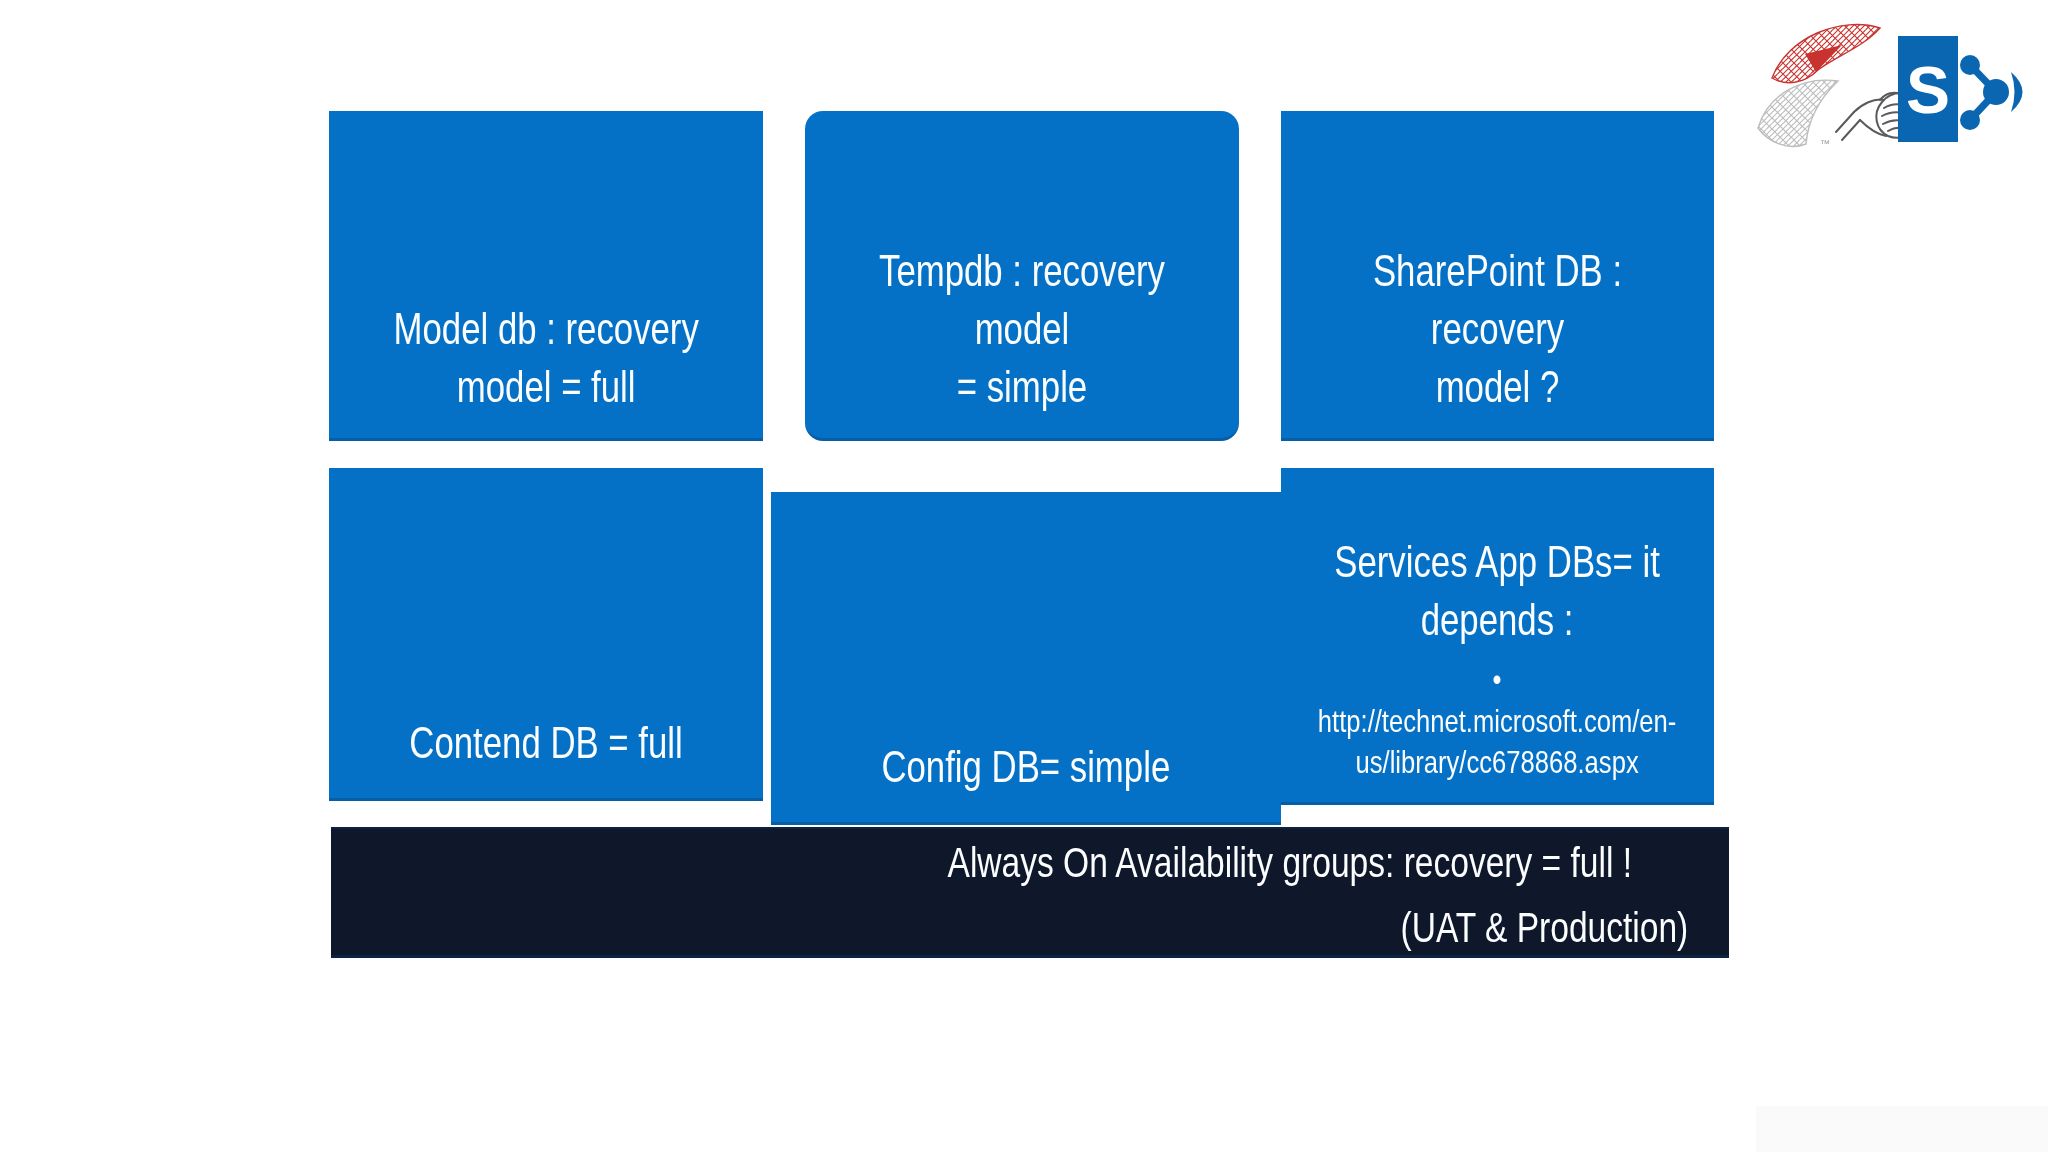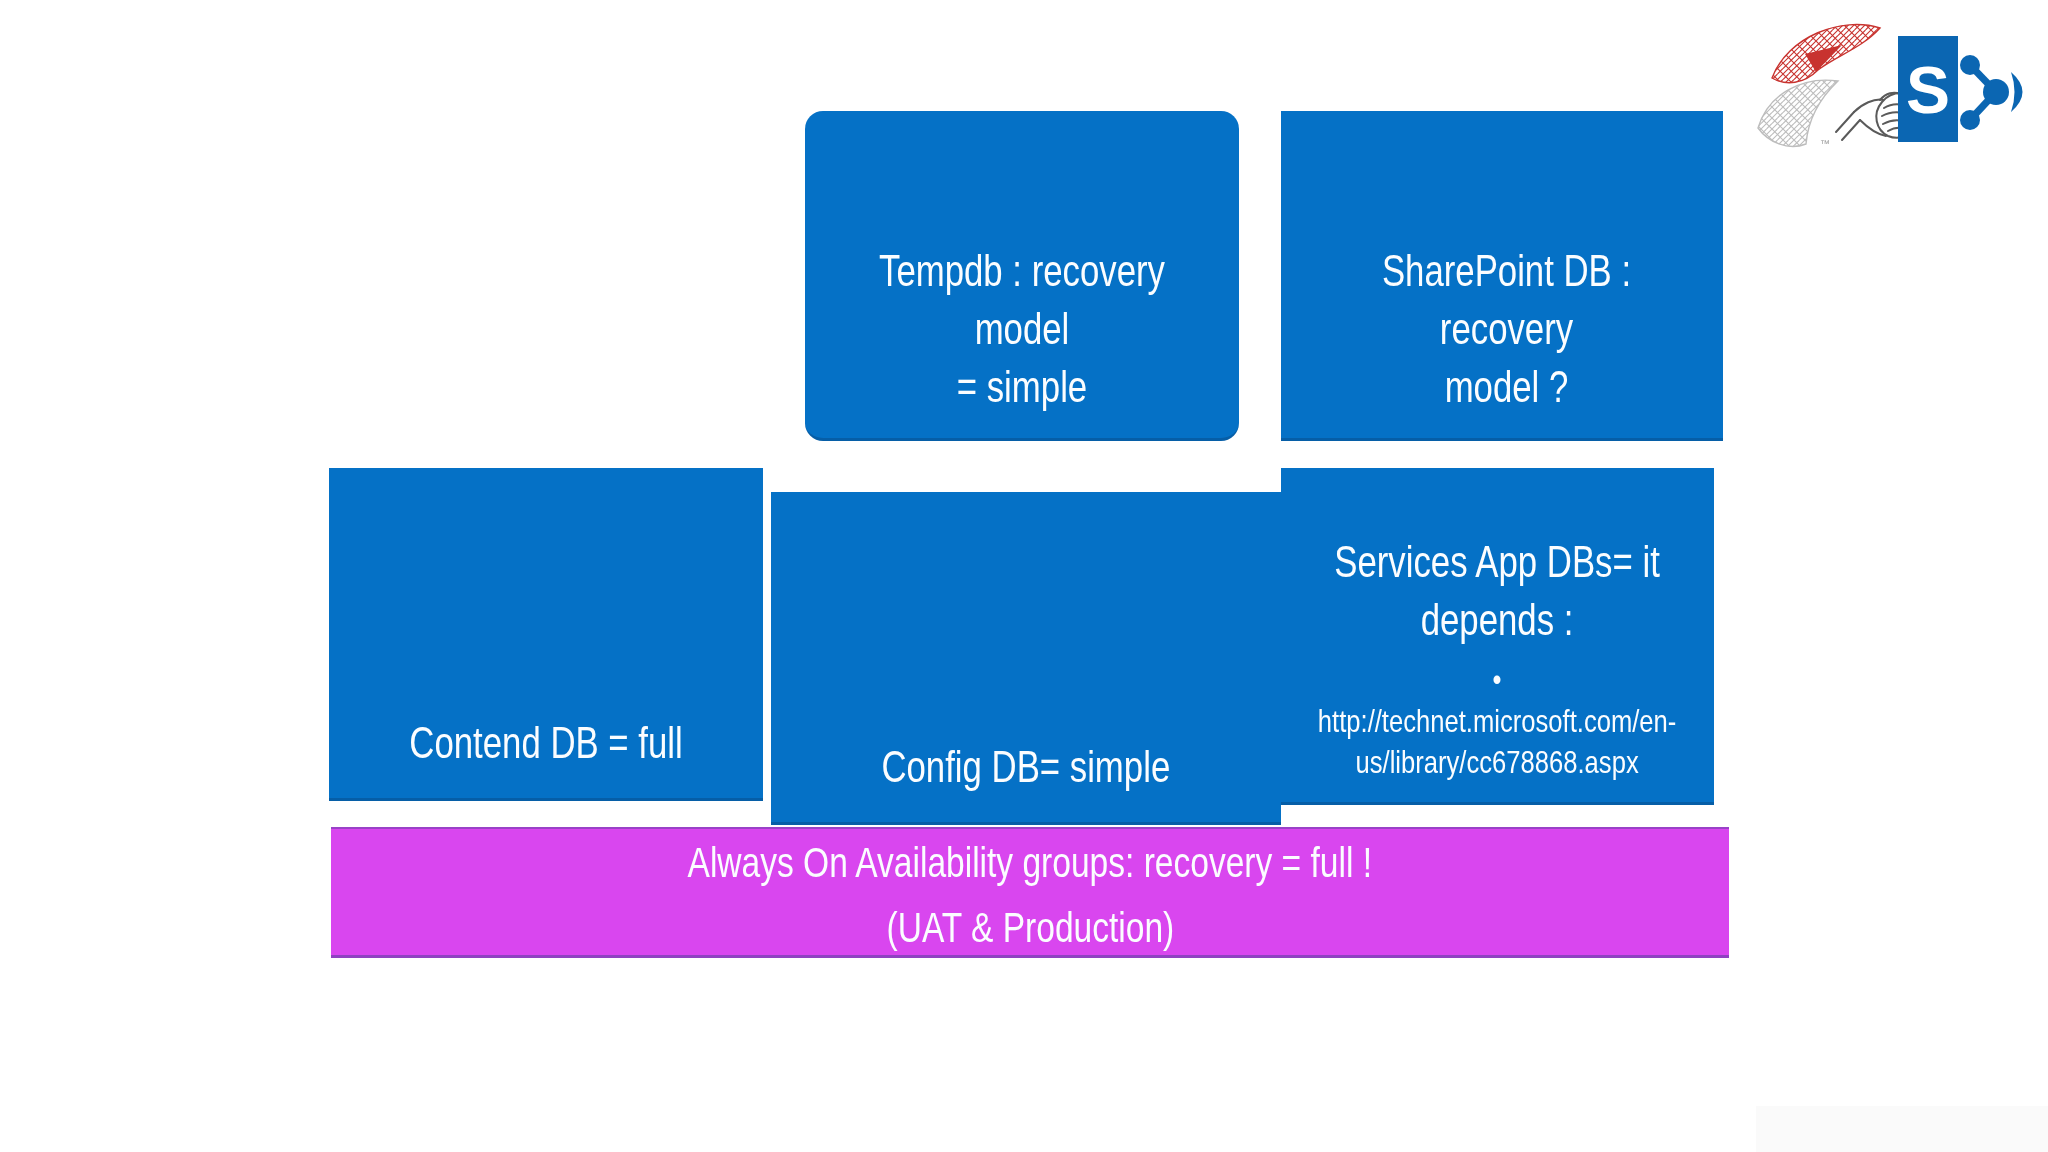--- a/index.html
+++ b/index.html
@@ -32,40 +32,40 @@
   .bullet-line{
     display:inline-block;
     white-space:pre-line;
     font-size:32px;line-height:1.3;
     transform:scaleX(0.80);
     transform-origin:50% 100%;
     padding-bottom:18px;
   }
   .banner{
     position:absolute;
-    background:#d946ef;
+    background:#0f172a;
     color:#fbfdff;
     display:flex;flex-direction:column;
-    align-items:center;justify-content:flex-start;
+    align-items:flex-end;justify-content:flex-start;
     text-align:center;
     border-top:2px solid rgba(8,60,110,0.30);
     border-bottom:3px solid rgba(8,60,110,0.35);
   }
   .banner-line{
     display:inline-block;
     font-size:43px;line-height:1.0;
     transform:scaleX(0.78);
     transform-origin:50% 50%;
   }
   .banner-line.l1{margin-top:12px;}
   .banner-line.l2{margin-top:22px;}
   
   .b1{left:329px;top:111px;width:434px;height:327px;}
   .b2{left:805px;top:111px;width:434px;height:327px;border-radius:18px;}
-  .b3{left:1281px;top:111px;width:433px;height:327px;padding-left:9px;}
+  .b3{left:1281px;top:111px;width:433px;height:327px;}
   .b4{left:329px;top:468px;width:434px;height:330px;}
   .b5{left:771px;top:468px;width:510px;height:330px;margin-top:24px;}
   .b6{left:1281px;top:468px;width:433px;height:334px;}
   .banner1{left:331px;top:827px;width:1398px;height:126px;}
   .banner2{left:331px;top:976px;width:1400px;height:126px;}
   .logo-group{position:absolute;left:1750px;top:8px;width:296px;height:158px;}
   .tm-mark{
     position:absolute;left:1820px;top:138px;
     font-size:10px;color:#9a9a9a;letter-spacing:0;
   }
@@ -120,20 +120,24 @@
           <circle cx="220" cy="57" r="10" stroke="none"></circle>
           <circle cx="246" cy="84" r="13" stroke="none"></circle>
           <circle cx="220" cy="112" r="10" stroke="none"></circle>
           <path d="M261,64 Q284,84 261,104 Q268,84 261,64 Z" stroke="none"></path>
         </g>
       </g>
     </svg>
   </div>
   <span class="tm-mark">™</span>
 
+  <div class="bluebox b1">
+    <span class="caption">Model db : recovery
+model = full</span>
+  </div>
   <div class="bluebox b2">
     <span class="caption">Tempdb : recovery model
 = simple</span>
   </div>
   <div class="bluebox b3">
     <span class="caption">SharePoint DB : recovery
 model ?</span>
   </div>
 
   <div class="bluebox b4">

